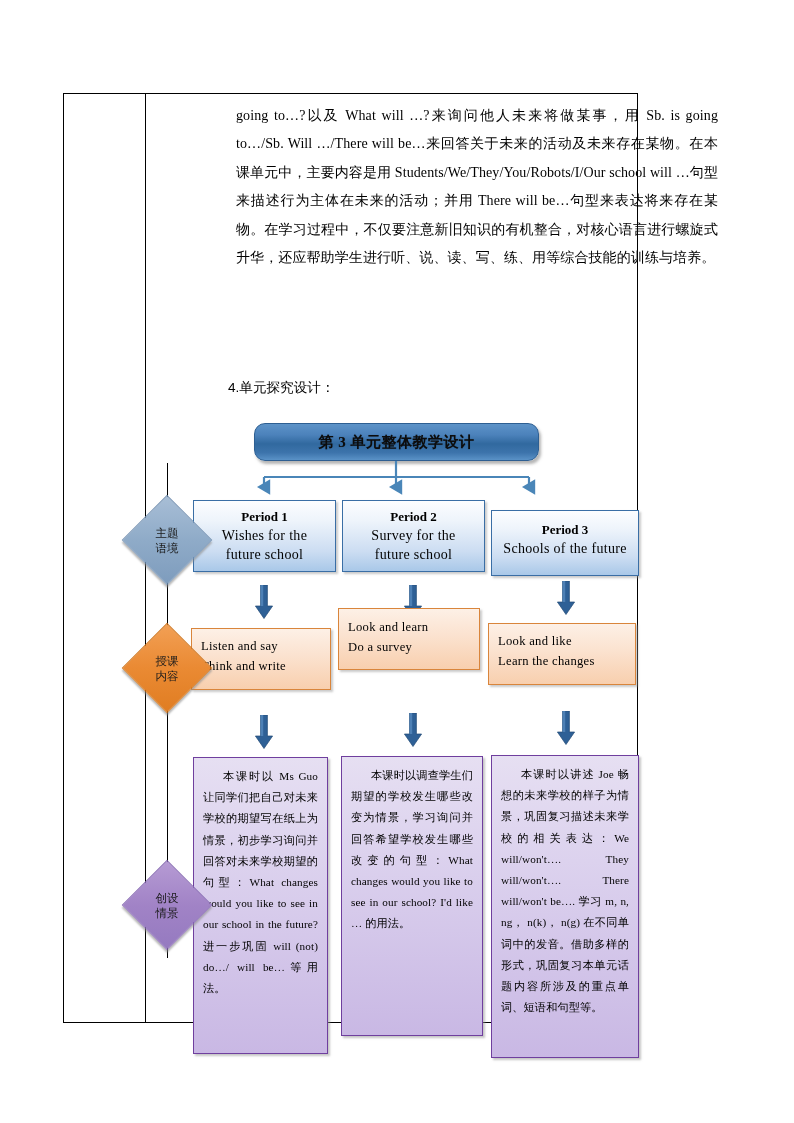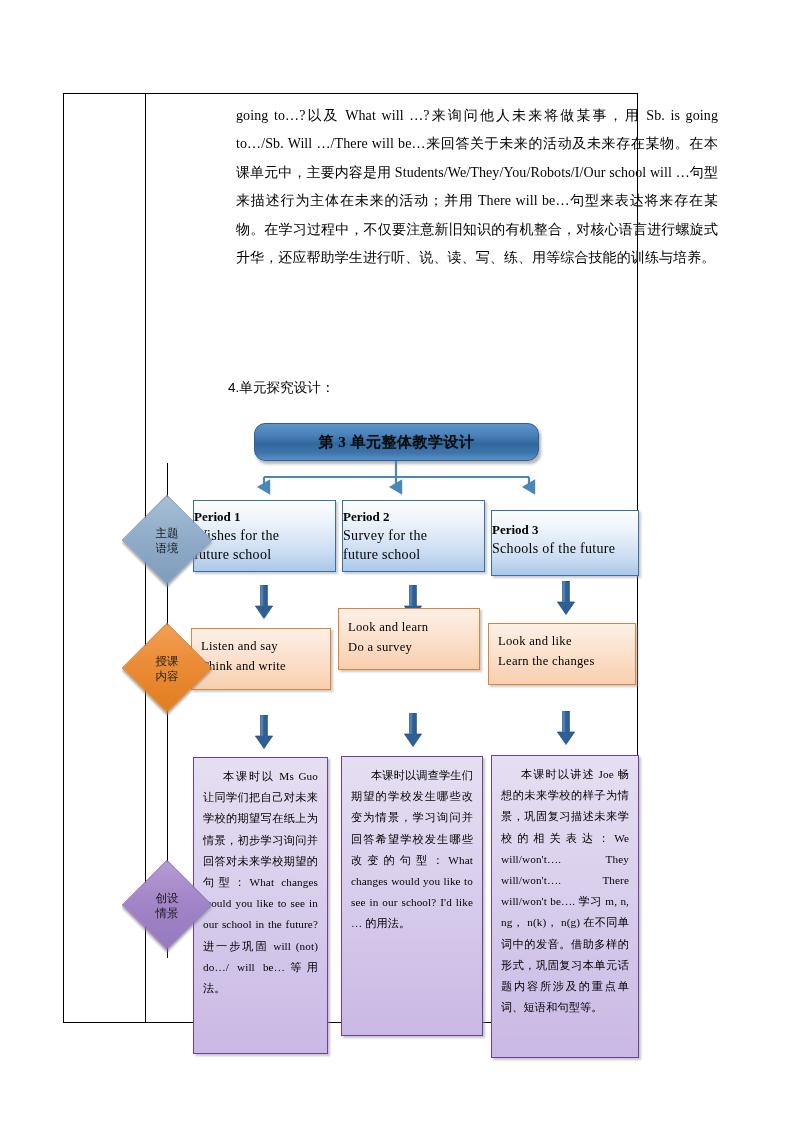--- a/index.html
+++ b/index.html
@@ -92,20 +92,21 @@
     width: 600px; height: 60px;
   }
 
   
   .period-box {
     position: absolute;
     height: 72px;
     background: linear-gradient(to bottom, #fcfdff 0%, #eef4fb 28%, #ccddf2 72%, #a9c8e8 100%);
     border: 1px solid #3a6ea5;
     box-shadow: 2px 2px 2px rgba(150,150,150,0.5);
+    text-align: center;
     padding-top: 6px;
   }
   .period-box .p-title {
     font-weight: bold;
     font-size: 13px;
     color: #000;
     line-height: 19px;
     display: block;
   }
   .period-box .p-sub {

